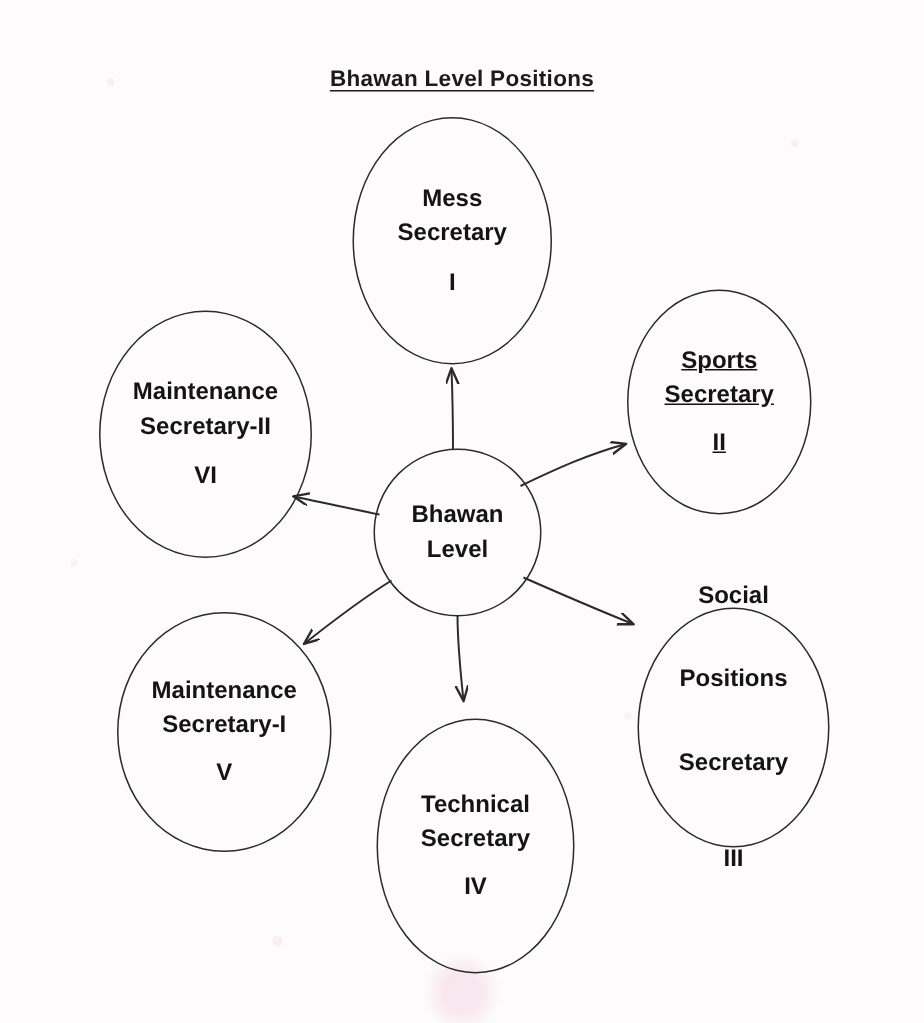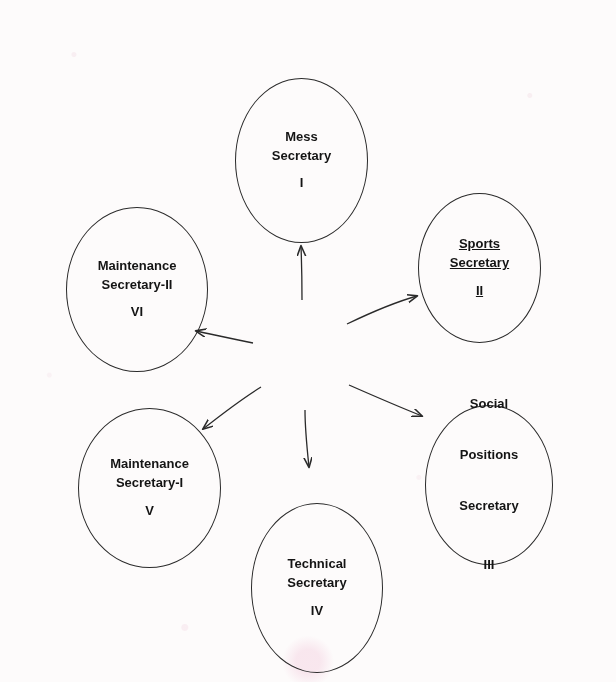--- a/index.html
+++ b/index.html
@@ -52,21 +52,21 @@
   .node {
     position: absolute;
     border: 1.4px solid #2a2a2a;
     border-radius: 50%;
     display: flex;
     flex-direction: column;
     align-items: center;
     justify-content: center;
     text-align: center;
     color: #141414;
-    font-size: 13px;
+    font-size: 16px;
     font-weight: bold;
     line-height: 1.45;
     background: transparent;
     box-sizing: border-box;
   }
   .node .line { display: block; white-space: nowrap; }
   .node .roman { margin-top: 9px; }
   svg#edges {
     position: absolute;
     left: 0;
@@ -76,20 +76,23 @@
     pointer-events: none;
   }
 </style>
 </head>
 <body>
 
 <div id="canvas">
 
   <div id="paper-tint"></div>
 
+  <div id="title">
+    <u>Bhawan Level Positions</u>
+  </div>
 
   <svg id="edges" viewBox="0 0 616 682">
     <defs>
       <marker id="arrowhead" markerWidth="9" markerHeight="9" refX="7.6" refY="3.2" orient="auto">
         <path d="M0,0 L8,3.2 L0,6.4" fill="none" stroke="#2a2a2a" stroke-width="1.2" stroke-linecap="round" stroke-linejoin="round"></path>
       </marker>
     </defs>
 
     <path d="M302,300 C302,285 302,272 301,246" fill="none" stroke="#2a2a2a" stroke-width="1.3" marker-end="url(#arrowhead)"></path>
 
@@ -97,41 +100,45 @@
 
     <path d="M349,385 C374,396 397,406 422,416" fill="none" stroke="#2a2a2a" stroke-width="1.3" marker-end="url(#arrowhead)"></path>
 
     <path d="M305,410 C305,430 307,448 309,467" fill="none" stroke="#2a2a2a" stroke-width="1.3" marker-end="url(#arrowhead)"></path>
 
     <path d="M261,387 C240,400 222,414 203,429" fill="none" stroke="#2a2a2a" stroke-width="1.3" marker-end="url(#arrowhead)"></path>
 
     <path d="M253,343 C233,339 215,335 196,331" fill="none" stroke="#2a2a2a" stroke-width="1.3" marker-end="url(#arrowhead)"></path>
   </svg>
 
+  <div class="node" style="left:249px; top:299px; width:112px; height:112px;">
+    <span class="line">Bhawan</span>
+    <span class="line">Level</span>
+  </div>
 
   <div class="node" style="left:235px; top:78px; width:133px; height:165px;">
     <span class="line">Mess</span>
     <span class="line">Secretary</span>
     <span class="line roman">I</span>
   </div>
 
   <div class="node" style="left:418px; top:193px; width:123px; height:150px;text-decoration:underline;">
     <span class="line">Sports</span>
     <span class="line">Secretary</span>
     <span class="line roman">II</span>
   </div>
 
   <div class="node" style="left:425px; top:405px; width:128px; height:160px;gap:32px;">
     <span class="line">Social</span>
     <span class="line">Positions</span>
     <span class="line">Secretary</span>
     <span class="line roman">III</span>
   </div>
 
-  <div class="node" style="left:251px; top:503px; width:132px; height:170px;text-align:center;">
+  <div class="node" style="left:251px; top:479px; width:132px; height:170px;text-align:center;">
     <span class="line">Technical</span>
     <span class="line">Secretary</span>
     <span class="line roman">IV</span>
   </div>
 
   <div class="node" style="left:78px; top:408px; width:143px; height:160px;">
     <span class="line">Maintenance</span>
     <span class="line">Secretary-I</span>
     <span class="line roman">V</span>
   </div>

